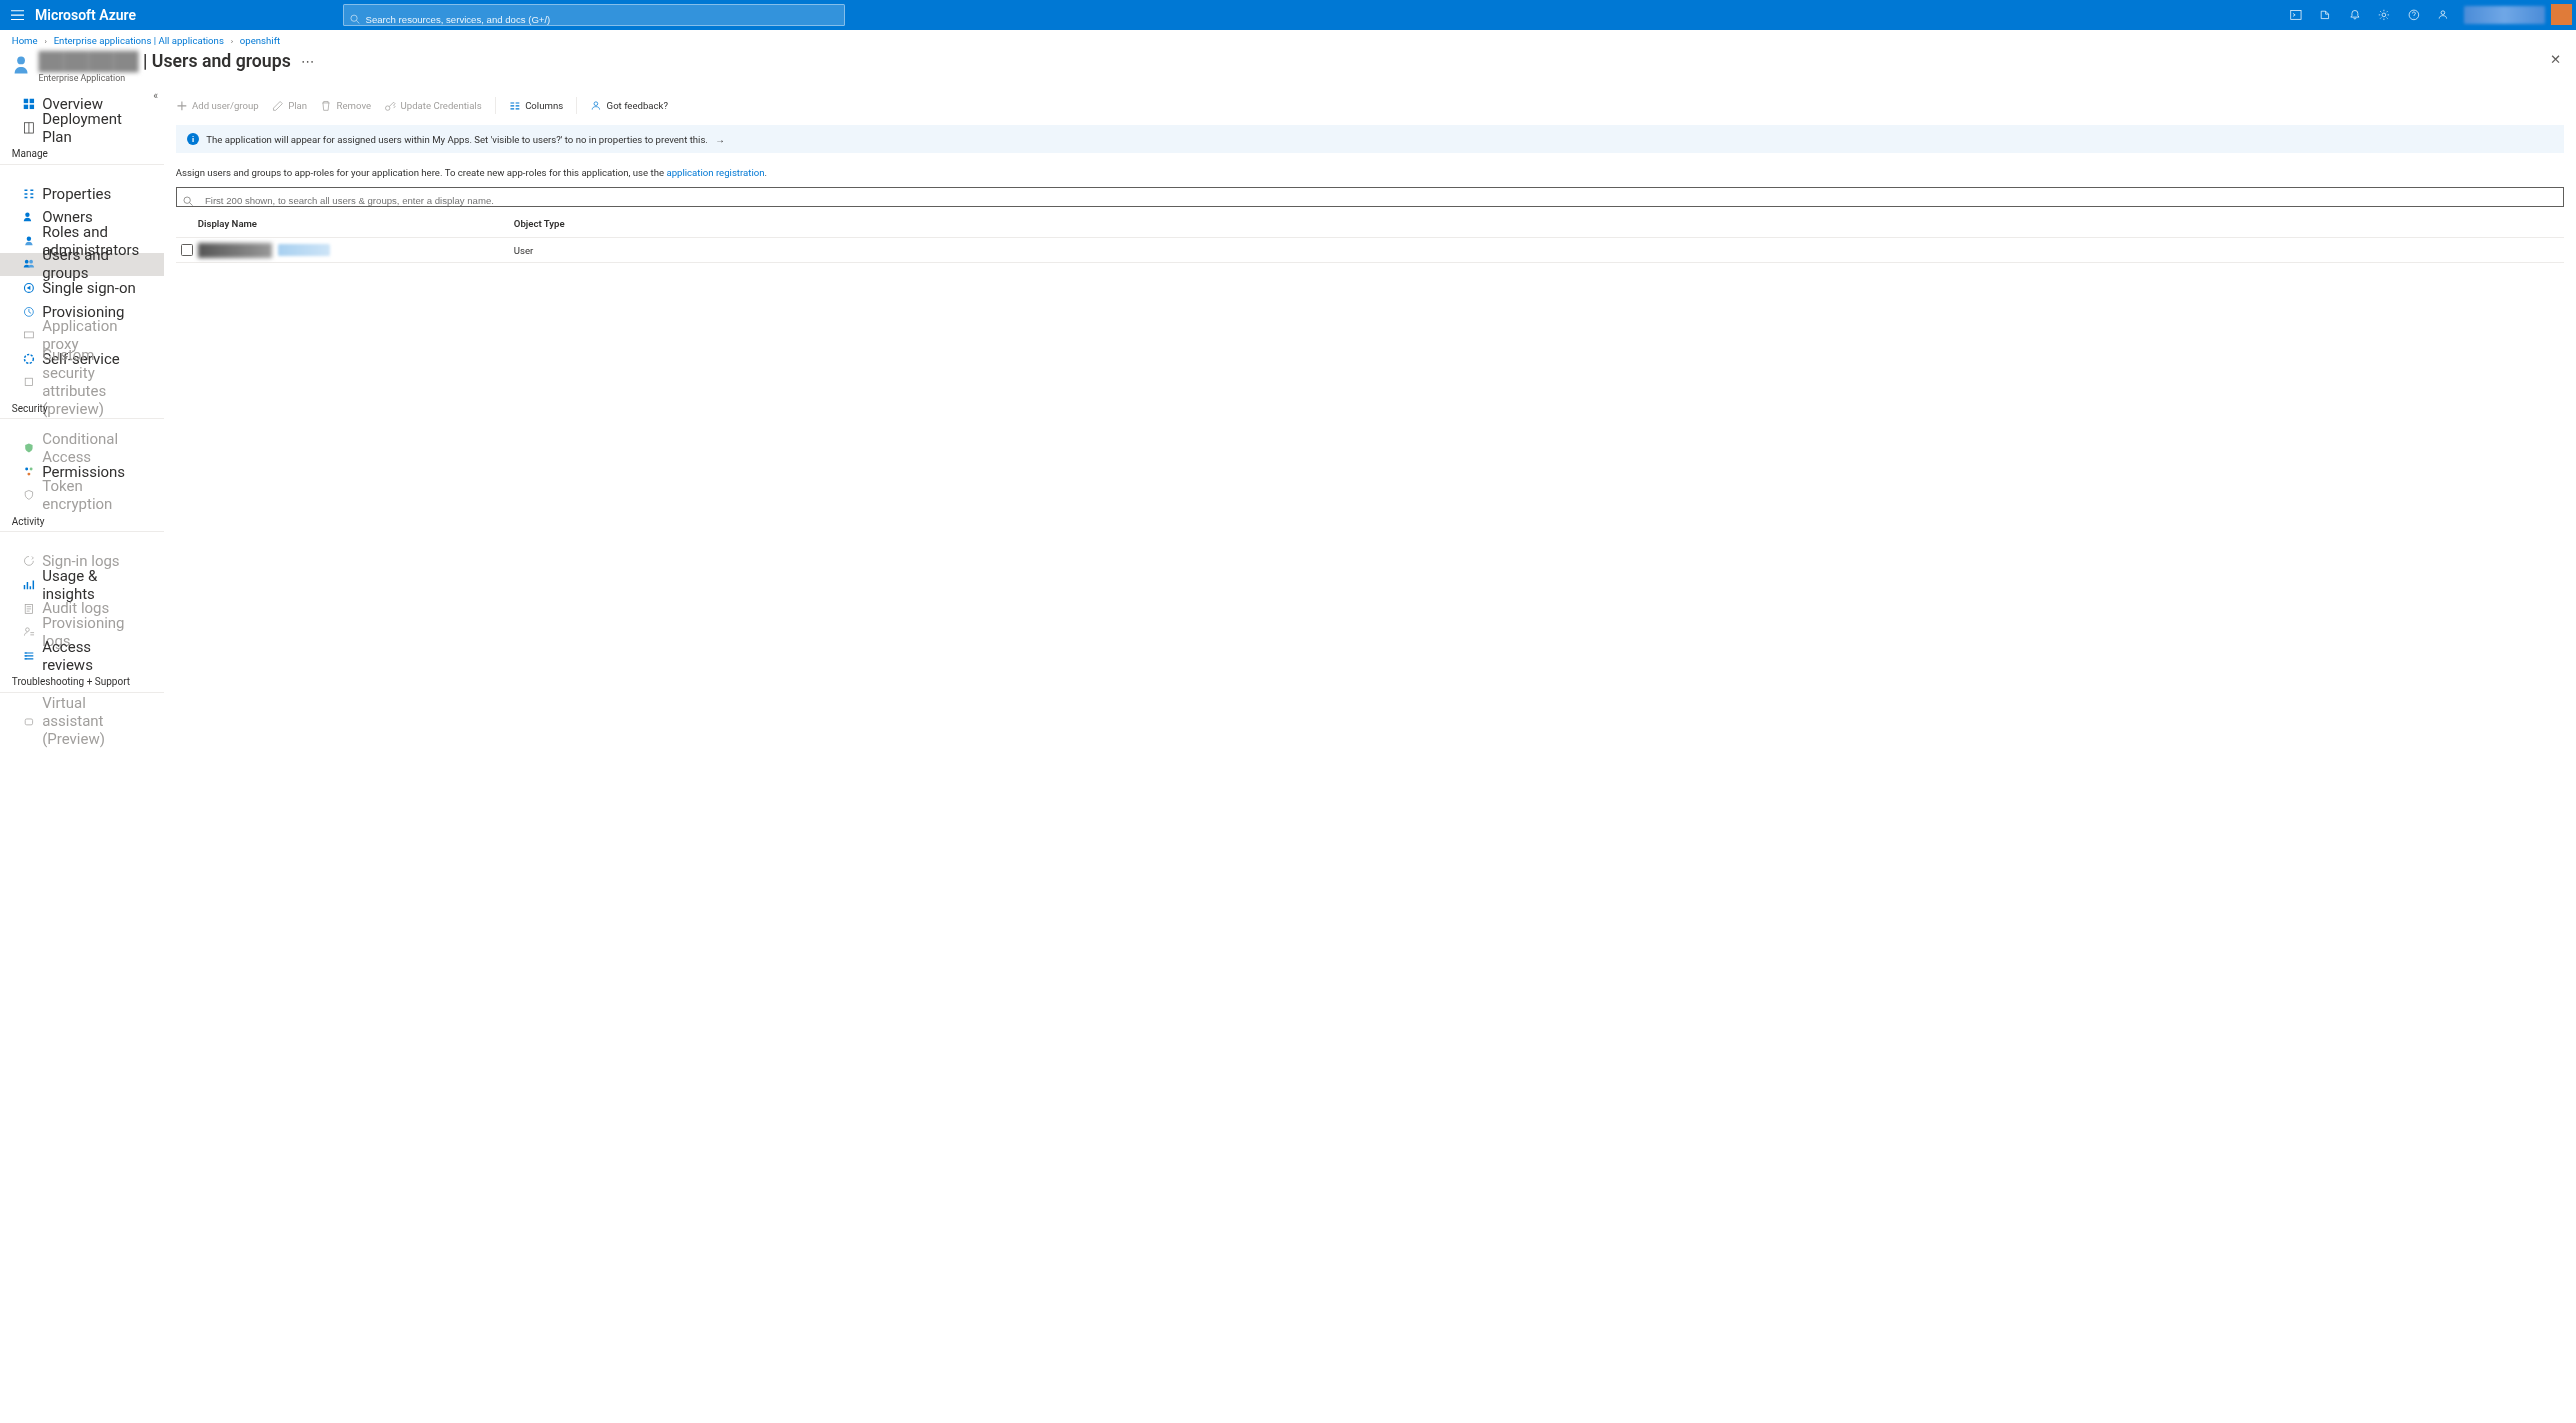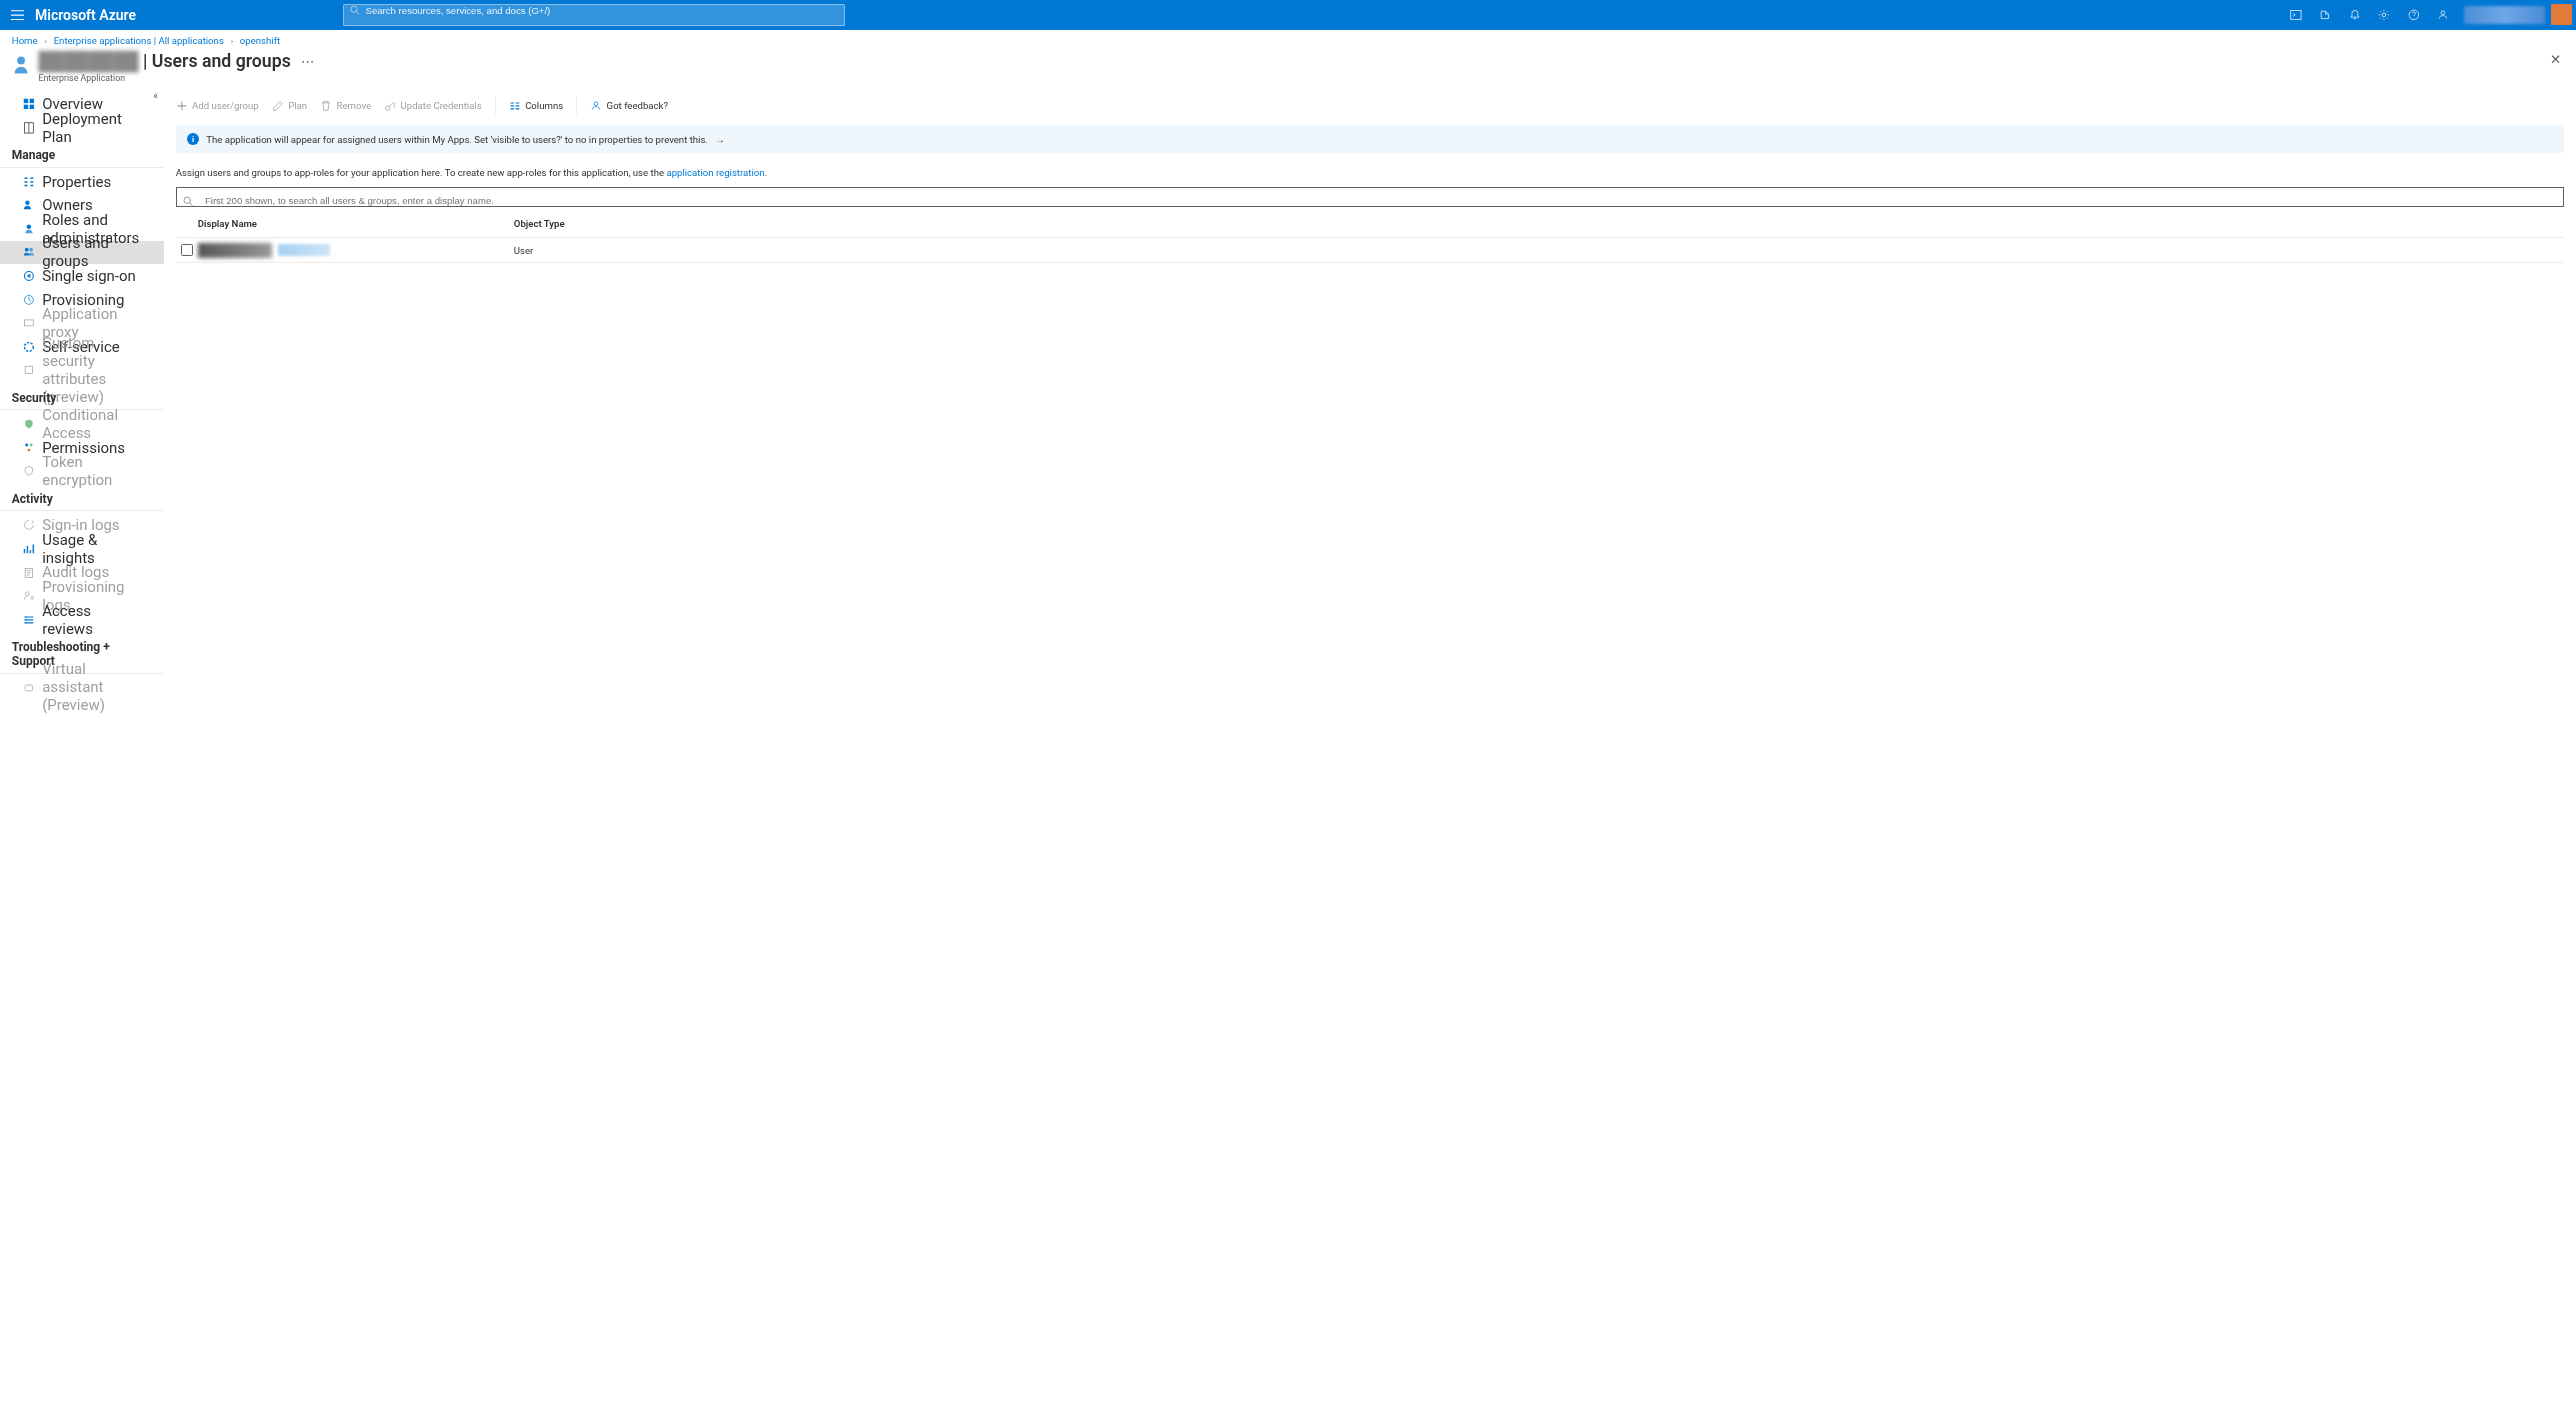--- a/index.html
+++ b/index.html
@@ -4,21 +4,21 @@
 <style>
 * { box-sizing: border-box; margin: 0; padding: 0; }
 body { font-family: "Segoe UI", -apple-system, BlinkMacSystemFont, Roboto, sans-serif; font-size: 9.6px; color: #323130; background: #fff; overflow-x: hidden; }
 
 
 .topbar { height: 29.5px; background: #0078d4; display: flex; align-items: center; color: #fff; }
 .topbar .hamburger { width: 35px; display:flex; align-items:center; justify-content:center; cursor:pointer; height:100%; }
 .topbar .hamburger svg { stroke:#fff; }
 .topbar .brand { font-size: 14px; font-weight:600; padding-right: 14.8px; }
 .topbar .search-wrap { flex: 0 0 auto; margin-left: 192px; }
-.topbar .search { width: 502px; height: 22px; background: rgba(255,255,255,0.2); border: 0.7px solid rgba(255,255,255,0.4); border-radius: 1.5px; display:flex; align-items:flex-start; padding: 0 5.9px; color:#fff; }
+.topbar .search { width: 502px; height: 22px; background: rgba(255,255,255,0.2); border: 0.7px solid rgba(255,255,255,0.4); border-radius: 1.5px; display:flex; align-items:flex-end; padding: 0 5.9px; color:#fff; }
 .topbar .search svg { width:10.3px; height:10.3px; opacity:0.9; margin-right:5.9px; }
 .topbar .search input { background: transparent; border:none; outline:none; color:#fff; width:100%; font-size:9.6px; }
 .topbar .search input::placeholder { color: rgba(255,255,255,0.9); }
 .topbar .spacer { flex:1; }
 .topbar .icons { display:flex; align-items:center; height:100%; }
 .topbar .iconbtn { width:29.5px; height:29.5px; display:flex; align-items:center; justify-content:center; cursor:pointer; }
 .topbar .iconbtn svg { width:11.8px; height:11.8px; stroke:#fff; fill:none; }
 .topbar .account { width:118px; height:100%; display:flex; align-items:center; justify-content:flex-end; padding-right:4.4px; gap:5.9px; }
 .topbar .account .blur { width:81px; height:17.7px; background: linear-gradient(90deg,#4a8cd8,#6fa7e6,#4a8cd8); filter: blur(1.5px); border-radius:1.5px; }
 .topbar .account .avatar { width:20.7px; height:20.7px; background:#e07b39; }
@@ -43,21 +43,21 @@
 .layout { display:flex; }
 .sidebar { width:164px; flex:0 0 164px; padding: 3px 0 14.8px; position:relative; }
 .sidebar .collapse { position:absolute; right:5.9px; top:0; color:#605e5c; cursor:pointer; font-size:10.3px; }
 .main { flex:1; padding: 0 11.8px 14.8px 11.8px; min-width:0; }
 
 
 .side-item { display:flex; align-items:center; height:23.6px; padding: 0 23px; cursor:pointer; font-size:15px; color:#323130; gap:7.4px; }
 .side-item.active { background:#e1dfdd; }
 .side-item.disabled { color:#a19f9d; }
 .side-item .sicon { width:11.8px; height:11.8px; flex:0 0 11.8px; display:flex; align-items:center; justify-content:center; }
-.side-section { padding: 8.9px 11.8px 4.4px; font-size:12px; font-weight:700; color:#323130; border-bottom:0.7px solid #edebe9; margin-bottom:2px; }
+.side-section { padding: 8.9px 11.8px 4.4px; font-size:10px; font-weight:400; color:#323130; border-bottom:0.7px solid #edebe9; margin-bottom:17px; }
 
 
 .toolbar { display:flex; align-items:center; height:32.5px; gap:13.3px; border-bottom:0; }
 .tbtn { display:flex; align-items:center; gap:4.4px; color:#a19f9d; cursor:pointer; font-size:9.6px; }
 .tbtn.enabled { color:#323130; }
 .tbtn .ticon { width:11.8px; height:11.8px; display:flex; align-items:center; justify-content:center; }
 .tdiv { width:0.7px; height:16.2px; background:#edebe9; }
 
 
 .info-banner { background:#eff6fc; border:0.7px solid #eff6fc; padding:7.4px 10.3px; display:flex; align-items:center; gap:7.4px; margin-top:3px; font-size:9.6px; color:#323130; }

